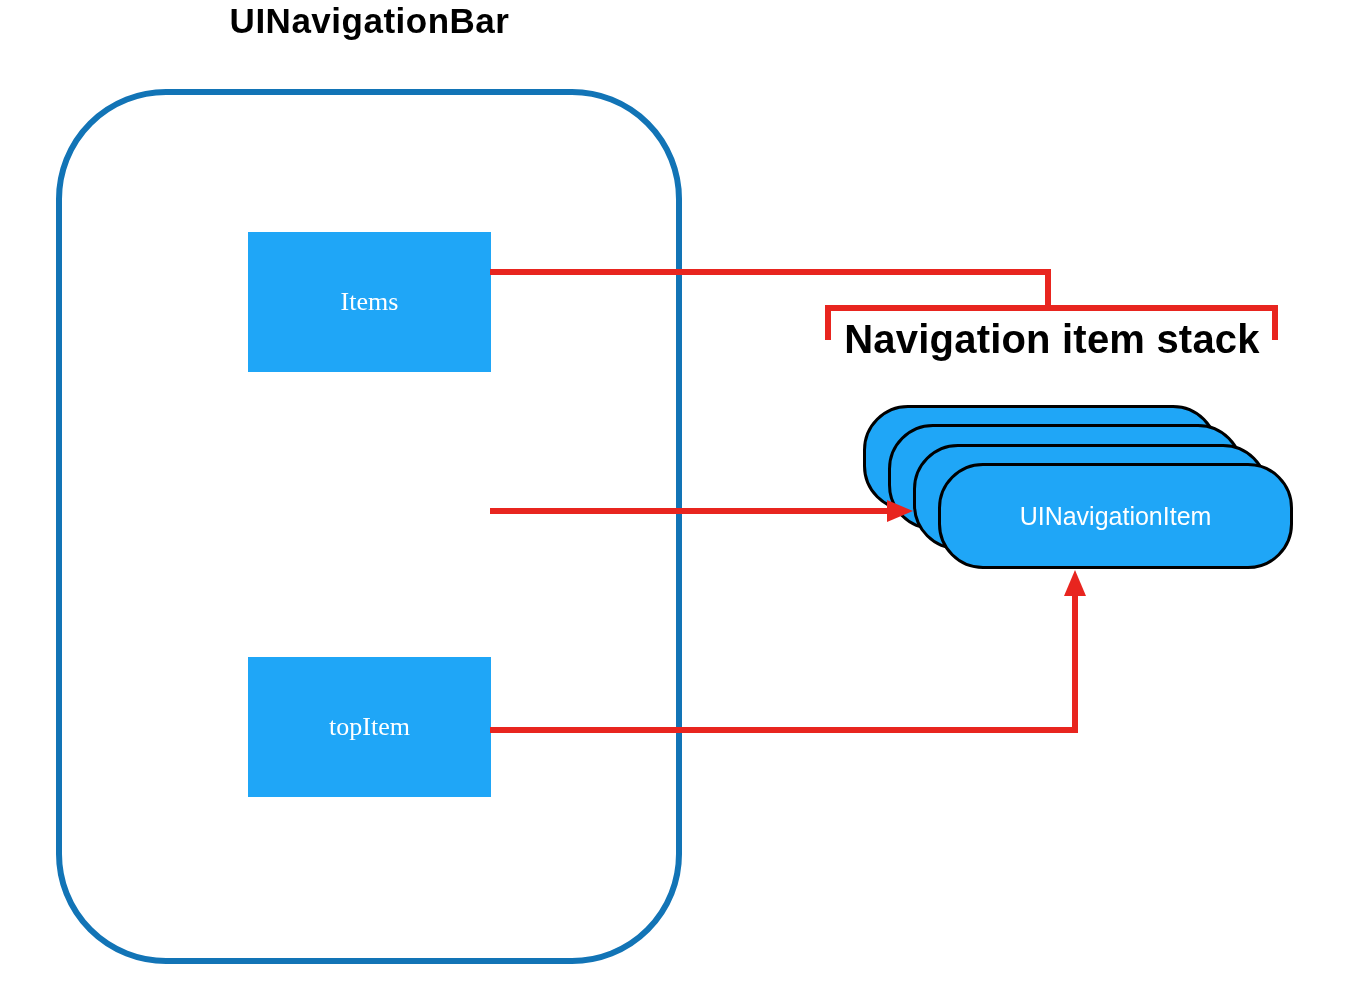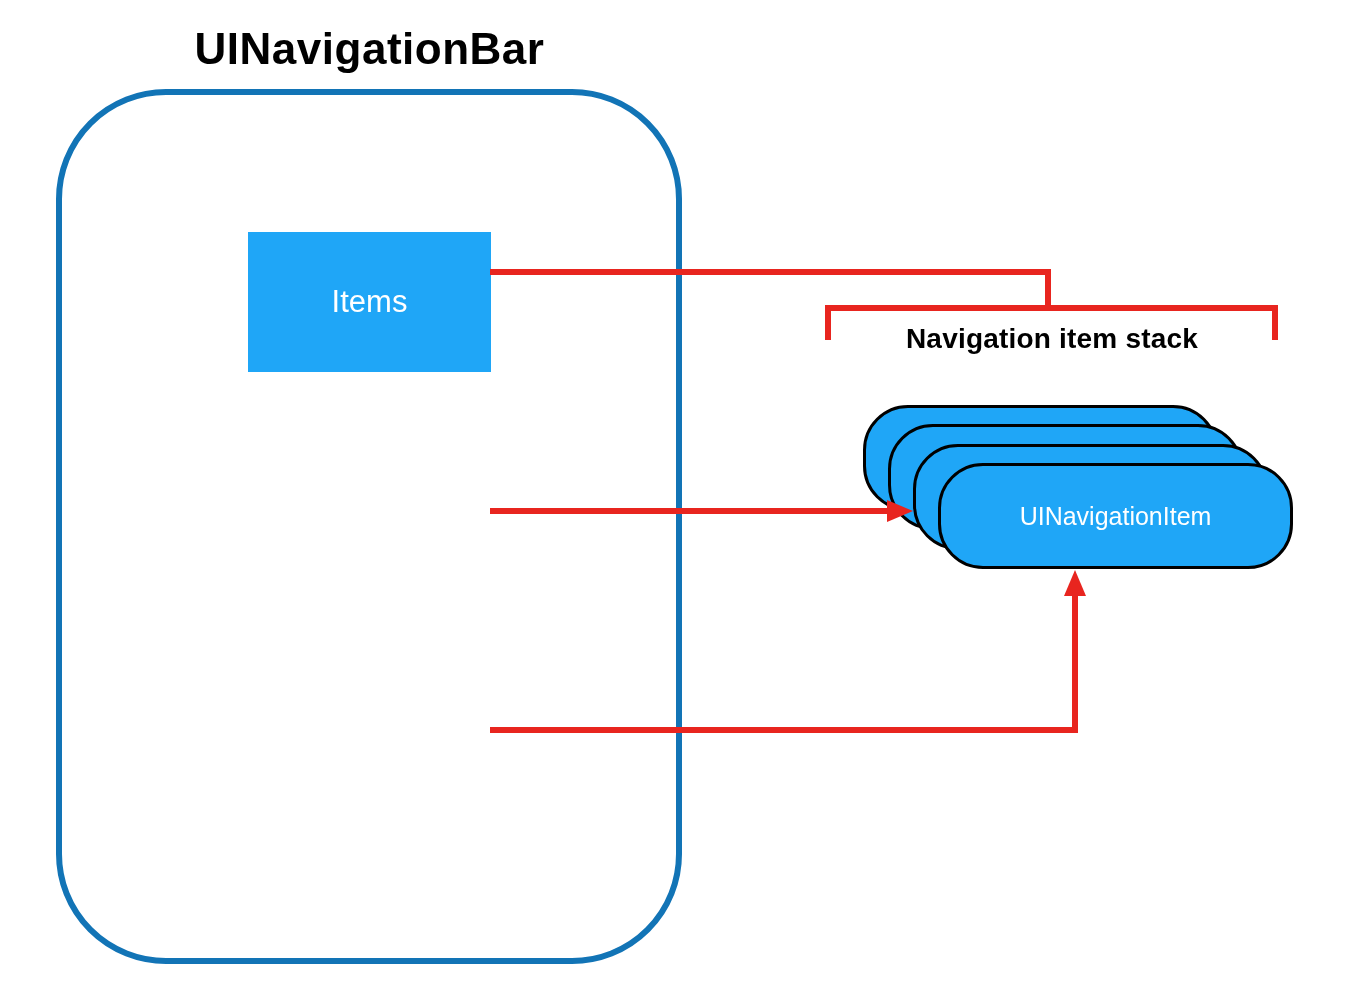--- a/index.html
+++ b/index.html
@@ -11,53 +11,54 @@
   #canvas {
     position: relative;
     width: 1350px;
     height: 1006px;
     background: var(--background, #ffffff);
     overflow: hidden;
   }
   .abs { position: absolute; }
 
   .diagram-title {
-    left: 57px; top: 28px; width: 625px; height: 42px;
+    left: 57px; top: 0; width: 625px; height: 42px;
     text-align: center;
-    font-size: 44px; font-weight: bold;
+    font-size: 35px; font-weight: bold;
     color: var(--title-text, #000000);
     line-height: 42px;
     letter-spacing: 0.5px;
   }
   .stack-title {
     left: 826px; top: 318px; width: 452px; height: 42px;
     text-align: center;
-    font-size: 28px; font-weight: bold;
+    font-size: 40px; font-weight: bold;
     color: var(--title-text, #000000);
     line-height: 42px;
     letter-spacing: 0.2px;
   }
 
   .nav-container {
     left: 56px; top: 89px; width: 626px; height: 875px;
     box-sizing: border-box;
     border: 6px solid var(--container-border, #1274B6);
     border-radius: 110px;
     background: transparent;
   }
 
   .prop-box {
     left: 248px; width: 243px; height: 140px;
     background: var(--box-fill, #1FA6F7);
     display: flex; align-items: center; justify-content: center;
   }
   .prop-box span {
     color: var(--label-text, #ffffff);
-    font-size: 31px;
+    font-size: 26px;
     font-weight: 400;
+    font-family: Liberation Serif, serif;
   }
   #box-items   { top: 232px; }
   #box-back    { top: 445px; }
   #box-top     { top: 657px; }
 
   .card {
     width: 355px; height: 106px;
     box-sizing: border-box;
     background: var(--box-fill, #1FA6F7);
     border: 3px solid var(--card-border, #000000);
@@ -113,20 +114,23 @@
 
   <div class="abs diagram-title">UINavigationBar</div>
 
   <div class="abs nav-container"></div>
 
   <div class="abs prop-box" id="box-items">
     <span>Items</span>
   </div>
 
 
+  <div class="abs prop-box" id="box-top">
+    <span>topItem</span>
+  </div>
 
   <div class="abs stack-title">Navigation item stack</div>
 
   <div class="abs bracket"></div>
 
   <div class="abs card" id="card-1"></div>
   <div class="abs card" id="card-2"></div>
   <div class="abs card" id="card-3"></div>
   <div class="abs card" id="card-4">
     <span>UINavigationItem</span>

